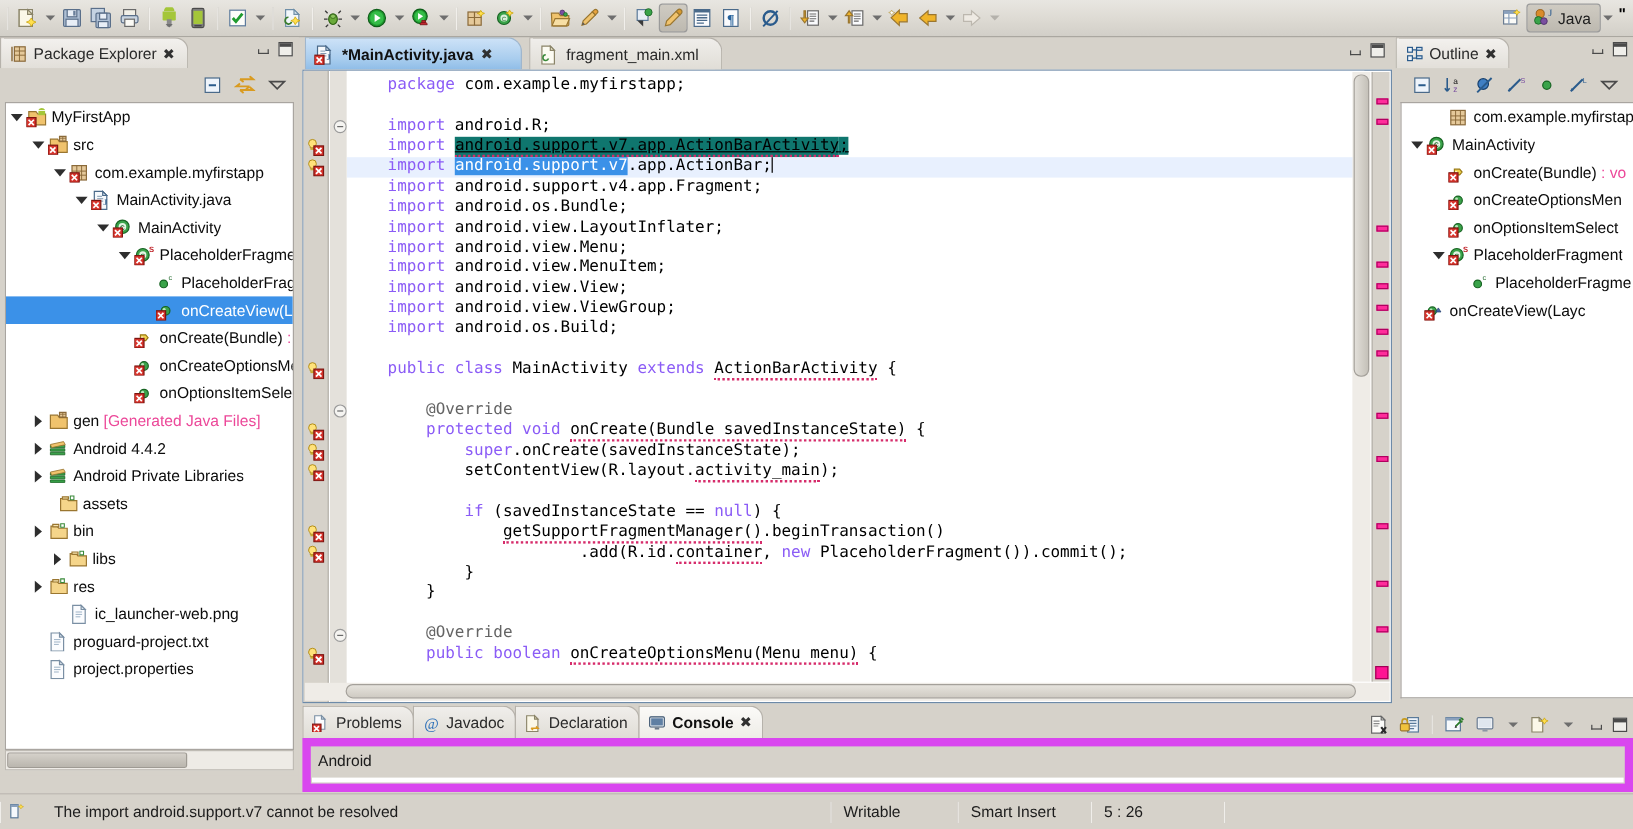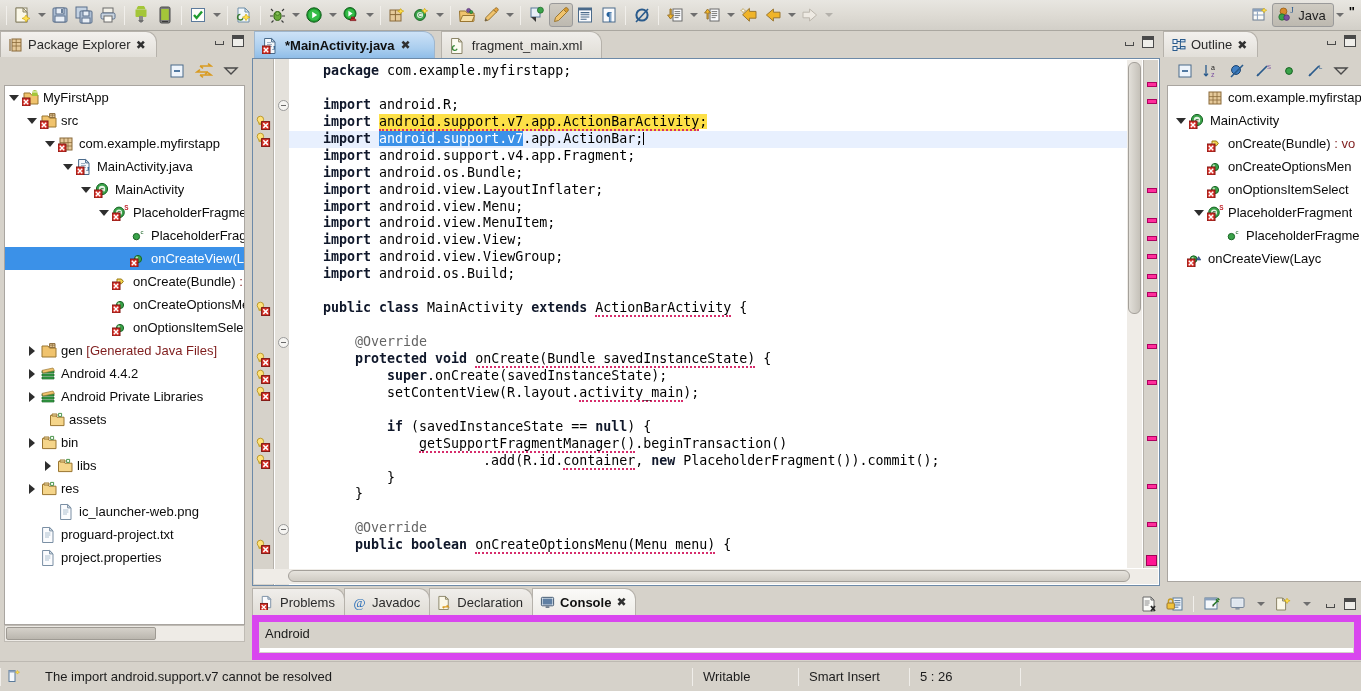--- a/index.html
+++ b/index.html
@@ -98,21 +98,21 @@
     font-size:13px; color:#0b0b0b; padding-left:4px;
   }
   .trow.sel { background:#3b91e8; color:#fff; }
   .twist {
     width:13px; height:23px; display:flex; align-items:center; justify-content:center; flex:0 0 auto;
   }
   .twist i { display:block;width:0;height:0; }
   .twist.open i { border-left:5px solid transparent;border-right:5px solid transparent;border-top:6px solid #2e2e2e; }
   .twist.closed i { border-top:5px solid transparent;border-bottom:5px solid transparent;border-left:6px solid #2e2e2e; }
   .tlabel { margin-left:4px; overflow:hidden; }
-  .tdim { color:#7f1d1d; }
+  .tdim { color:#ec4899; }
   .ticon { width:17px;height:17px;flex:0 0 auto;position:relative;margin-left:2px; }
 
   
   #editor {
     position:absolute; left:252px; top:31px; width:908px; height:555px;
   }
   #ed-tabs { position:absolute; left:0; top:0; width:908px; height:27px; }
   .ed-tab {
     position:absolute; top:0; height:27px; display:flex; align-items:center; gap:6px;
     padding:0 9px 0 7px; font-size:13px; white-space:nowrap;
@@ -143,26 +143,26 @@
   }
   #code {
     position:absolute; left:36px; top:0; right:22px; bottom:16px;
     overflow:hidden; background:#fff;
     font-family:"DejaVu Sans Mono","Liberation Mono",monospace;
     font-size:13.3px; line-height:16.95px; white-space:pre;
     padding-top:4px;
   }
   #code .ln { position:relative; height:16.95px; padding-left:34px; }
   #code .ln.hl { background:#e8f0fe; }
-  .kw { color:#0f172a; font-weight:bold; }
+  .kw { color:#8b5cf6; font-weight:normal; }
   .ann { color:#646464; }
   .plain { color:#000; }
   .err { border-bottom:2px dotted #d62c6b; }
   .selbg { background:#3b91e8; color:#fff; }
-  .greybg { background:#fde047; }
+  .greybg { background:#0f766e;text-decoration:underline; }
   .caret { display:inline-block;width:1px;height:13px;background:#000;vertical-align:-2px; }
 
   #ovruler {
     position:absolute; right:1px; top:1px; width:15px; bottom:17px;
     background:#d6d2ca; border-left:1px solid #b5b1aa;
   }
   .ovmark { position:absolute; left:3px; width:10px; height:5px; background:#ff2d9b; border:1px solid #b00060; }
   #ovruler .ovbottom { position:absolute; left:2px; bottom:2px; width:11px; height:11px; background:#ff1493; border:1px solid #a00055; }
 
   #ed-vscroll {

